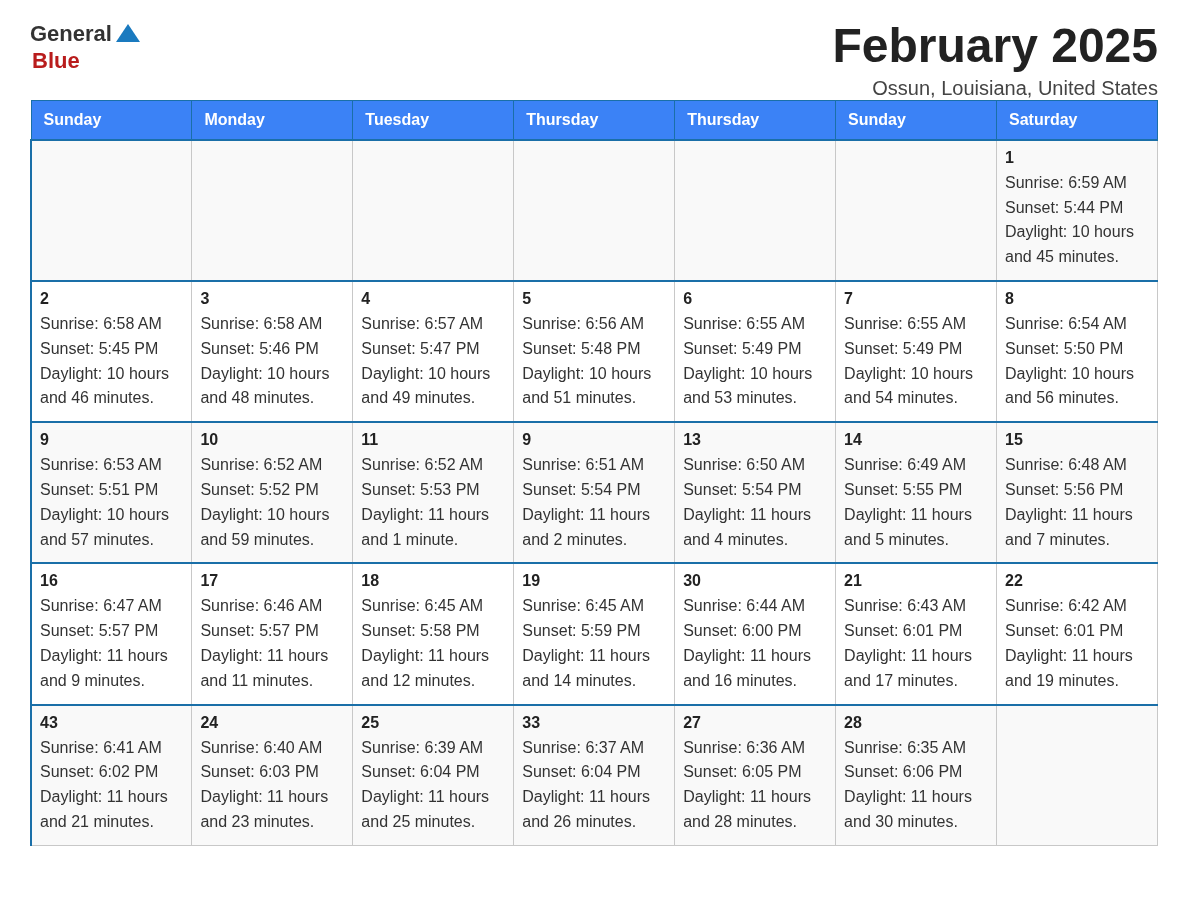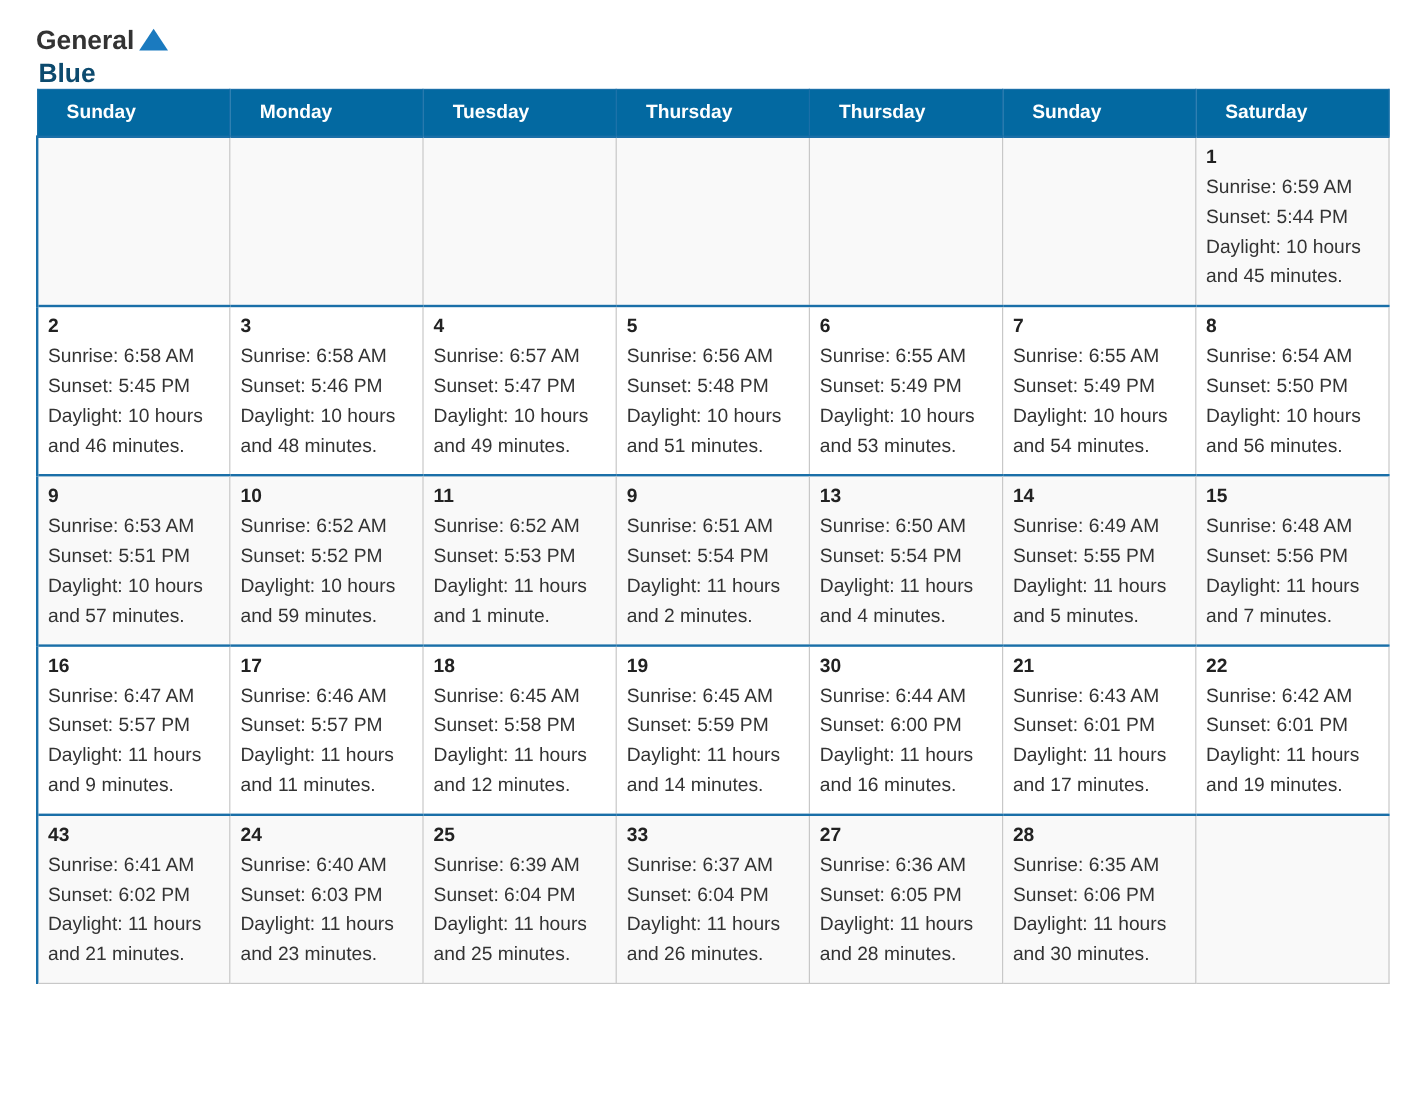--- a/index.html
+++ b/index.html
@@ -34,25 +34,25 @@
       font-size: 20px;
       color: #444;
       margin-top: 4px;
     }
     .calendar {
       width: 100%;
       border-collapse: collapse;
       border: 1px solid #b0b0b0;
     }
     .calendar thead tr th {
-      background-color: #0369a1;
+      background-color: #3b82f6;
       color: #fff;
       font-size: 16px;
       font-weight: bold;
-      padding: 10px 24px;
+      padding: 10px 12px;
       text-align: left;
       border: 1px solid #1a6fa8;
     }
     .calendar tbody tr td {
       border: 1px solid #c8c8c8;
       vertical-align: top;
       padding: 8px 8px 10px 8px;
       width: 14.28%;
       min-height: 110px;
       background: #fff;
@@ -99,22 +99,26 @@
 <div class="header">
   <div class="logo-wrapper">
     <div class="logo-line1">
       <span style="font-size:22px;font-weight:bold;color:#333;">General</span>
 
       <svg class="logo-icon" viewBox="0 0 28 28" xmlns="http://www.w3.org/2000/svg">
         <polygon points="14,4 26,22 2,22" fill="#1a7abf"></polygon>
       </svg>
     </div>
     <div class="logo-line2">
-      <span style="font-size:22px;font-weight:bold;color:#0c4a6e;">Blue</span>
+      <span style="font-size:22px;font-weight:bold;color:#b91c1c;">Blue</span>
     </div>
+  </div>
+  <div class="title-block">
+    <div class="calendar-title">February 2025</div>
+    <div class="calendar-subtitle">Ossun, Louisiana, United States</div>
   </div>
 </div>
 
 <table class="calendar">
   <thead>
     <tr>
     <th>Sunday</th>
         <th>Monday</th>
         <th>Tuesday</th>
         <th>Thursday</th>

